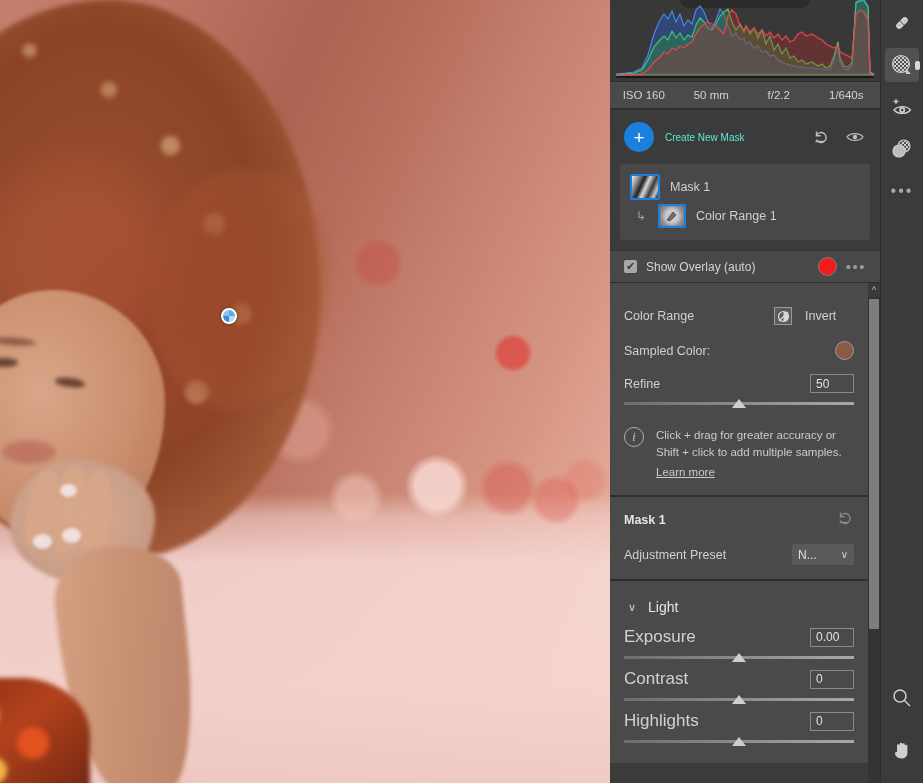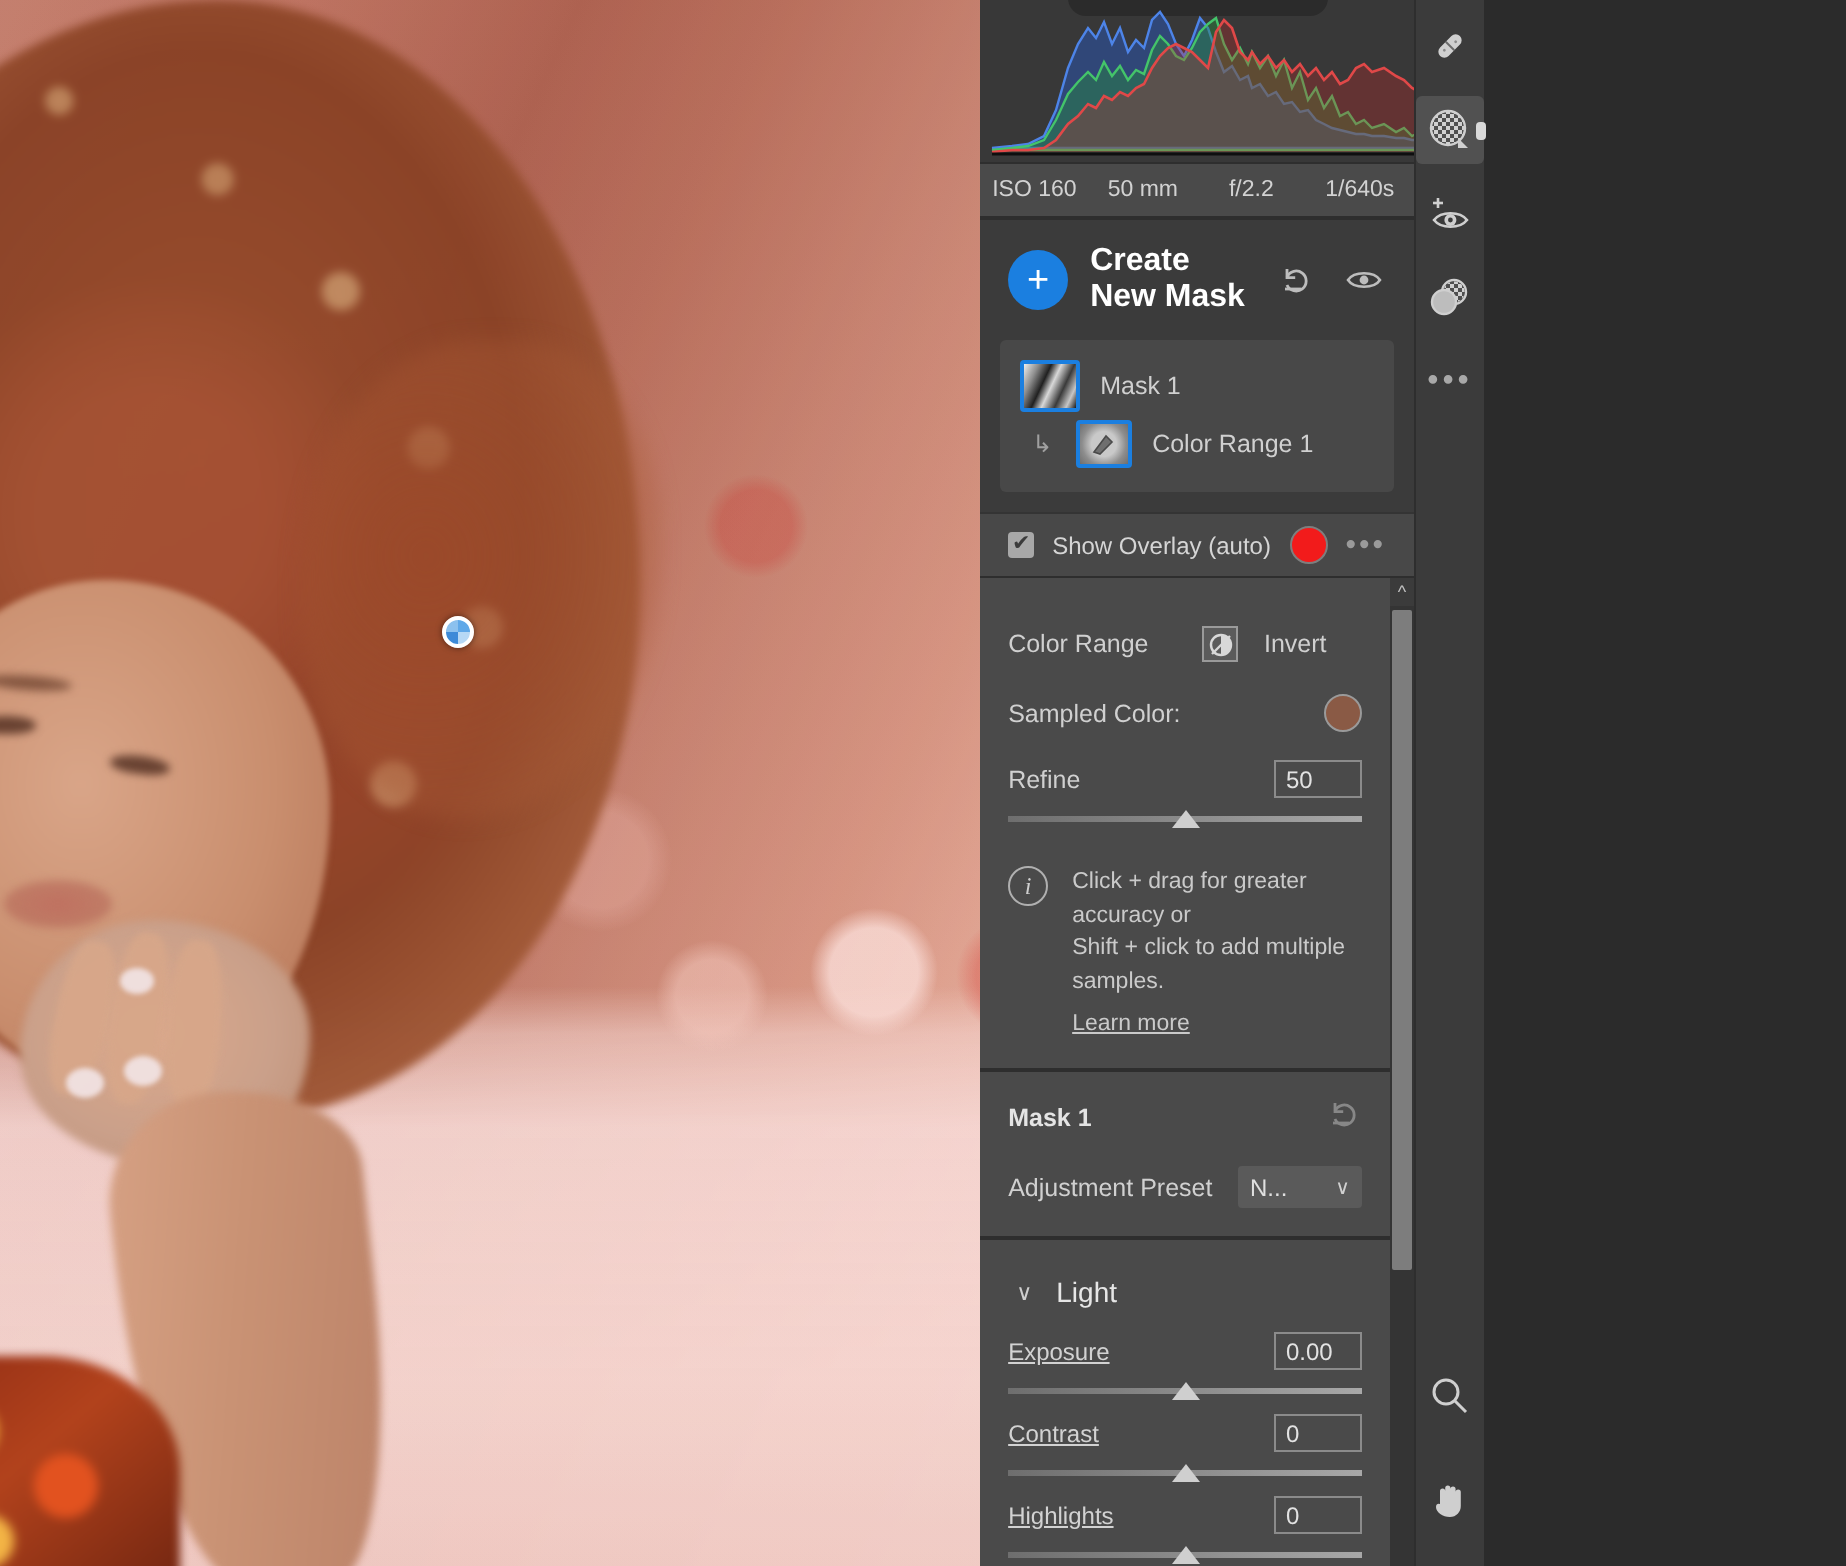--- a/index.html
+++ b/index.html
@@ -2,21 +2,21 @@
 <html><head>
 <meta charset="utf-8">
 <style>
   * { box-sizing: border-box; margin: 0; padding: 0; }
   html, body {
     width: 923px; height: 783px;
     background: #2b2b2b;
     font-family: "Liberation Sans", sans-serif;
     overflow: hidden;
   }
-  #app { position: relative; width: 742px; height: 783px; display: flex; }
+  #app { position: relative; width: 923px; height: 783px; display: flex; }
 
   
   .canvas {
     position: relative;
     width: 610px; height: 783px;
     background: #1d1d1d;
     overflow: hidden;
   }
   .photo {
     position: absolute; inset: 0;
@@ -177,21 +177,21 @@
     padding: 12px 14px 6px 14px;
     display: flex; align-items: center; gap: 11px;
   }
   .plus-btn {
     width: 30px; height: 30px; border-radius: 50%;
     background: #1b7fe0; color: #fff;
     display: flex; align-items: center; justify-content: center;
     font-size: 19px; line-height: 1; font-weight: 300;
     flex-shrink: 0;
   }
-  .mask-head-label { font-size: 16px; color: #ffffff; flex: 1; font-weight: bold; }
+  .mask-head-label { font-size: 10px; color: #5eead4; flex: 1; }
   .head-icon { width: 22px; height: 22px; color: #bdbdbd; display:flex; align-items:center; justify-content:center; }
 
   .mask-list {
     margin: 6px 10px 0 10px;
     background: #484848;
     border-radius: 3px;
     padding: 8px 8px 10px 8px;
   }
   .mask-row { display: flex; align-items: center; gap: 10px; padding: 2px 0 2px 2px; }
   .mask-thumb {
@@ -289,21 +289,21 @@
     margin-left: auto; width: 62px; height: 21px; background: #5a5a5a;
     display: flex; align-items: center; padding: 0 6px;
     font-size: 12px; color: #e0e0e0; border-radius: 2px;
   }
   .preset-select .cv { margin-left: auto; font-size: 10px; color: #d0d0d0; }
 
   .light-head { display: flex; align-items: center; gap: 12px; padding: 4px 0 8px 4px; }
   .light-title { font-size: 14px; font-weight: normal; color: #e6e6e6; }
   .chev { font-size: 11px; color: #cfcfcf; }
   .sl-row { display: flex; align-items: center; margin-top: 4px; }
-  .sl-name { font-size: 12px; color: #d2d2d2; flex: 1; text-decoration: underline; }
+  .sl-name { font-size: 17px; color: #d2d2d2; flex: 1; }
 
   
   .pscroll {
     position: absolute; right: 0; top: 0; width: 12px; bottom: 0;
     background: #343434;
   }
   .pscroll-up {
     height: 14px; background: #3b3b3b; color: #c0c0c0;
     display: flex; align-items: center; justify-content: center; font-size: 9px;
   }

